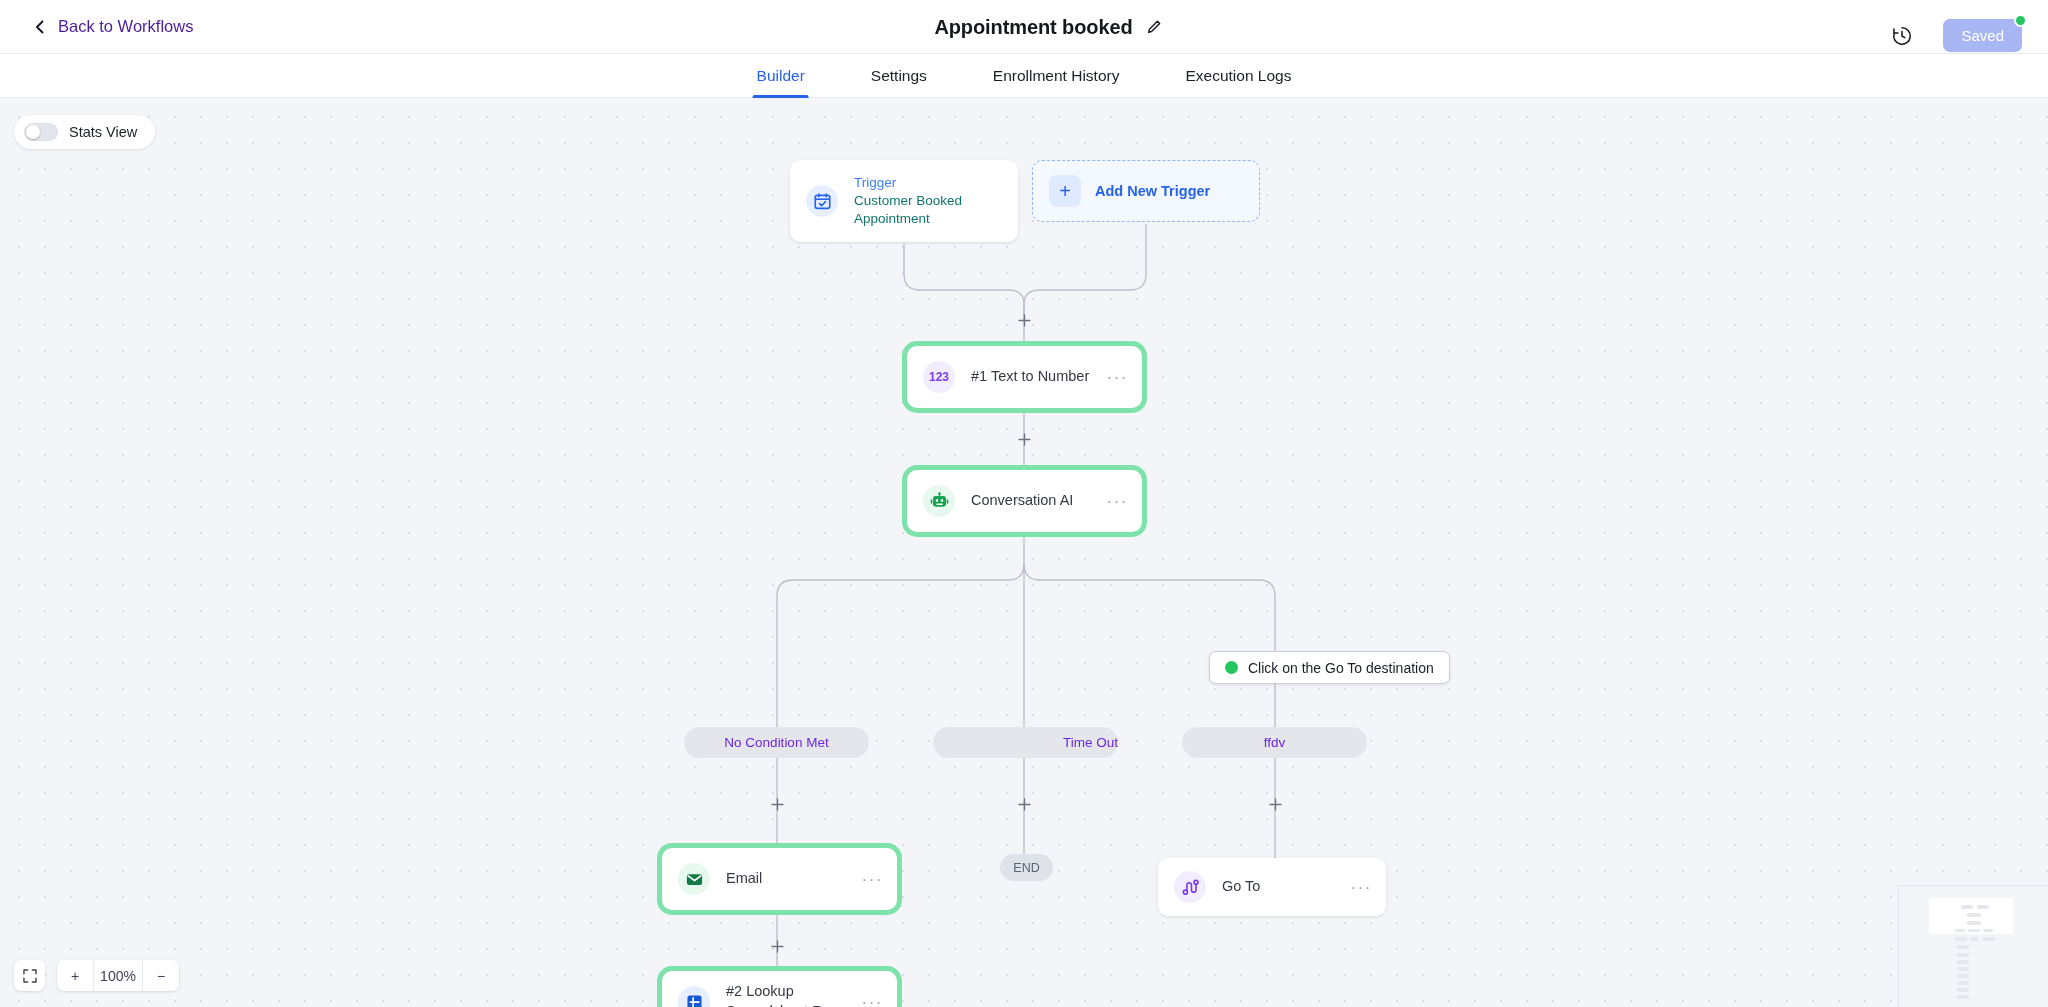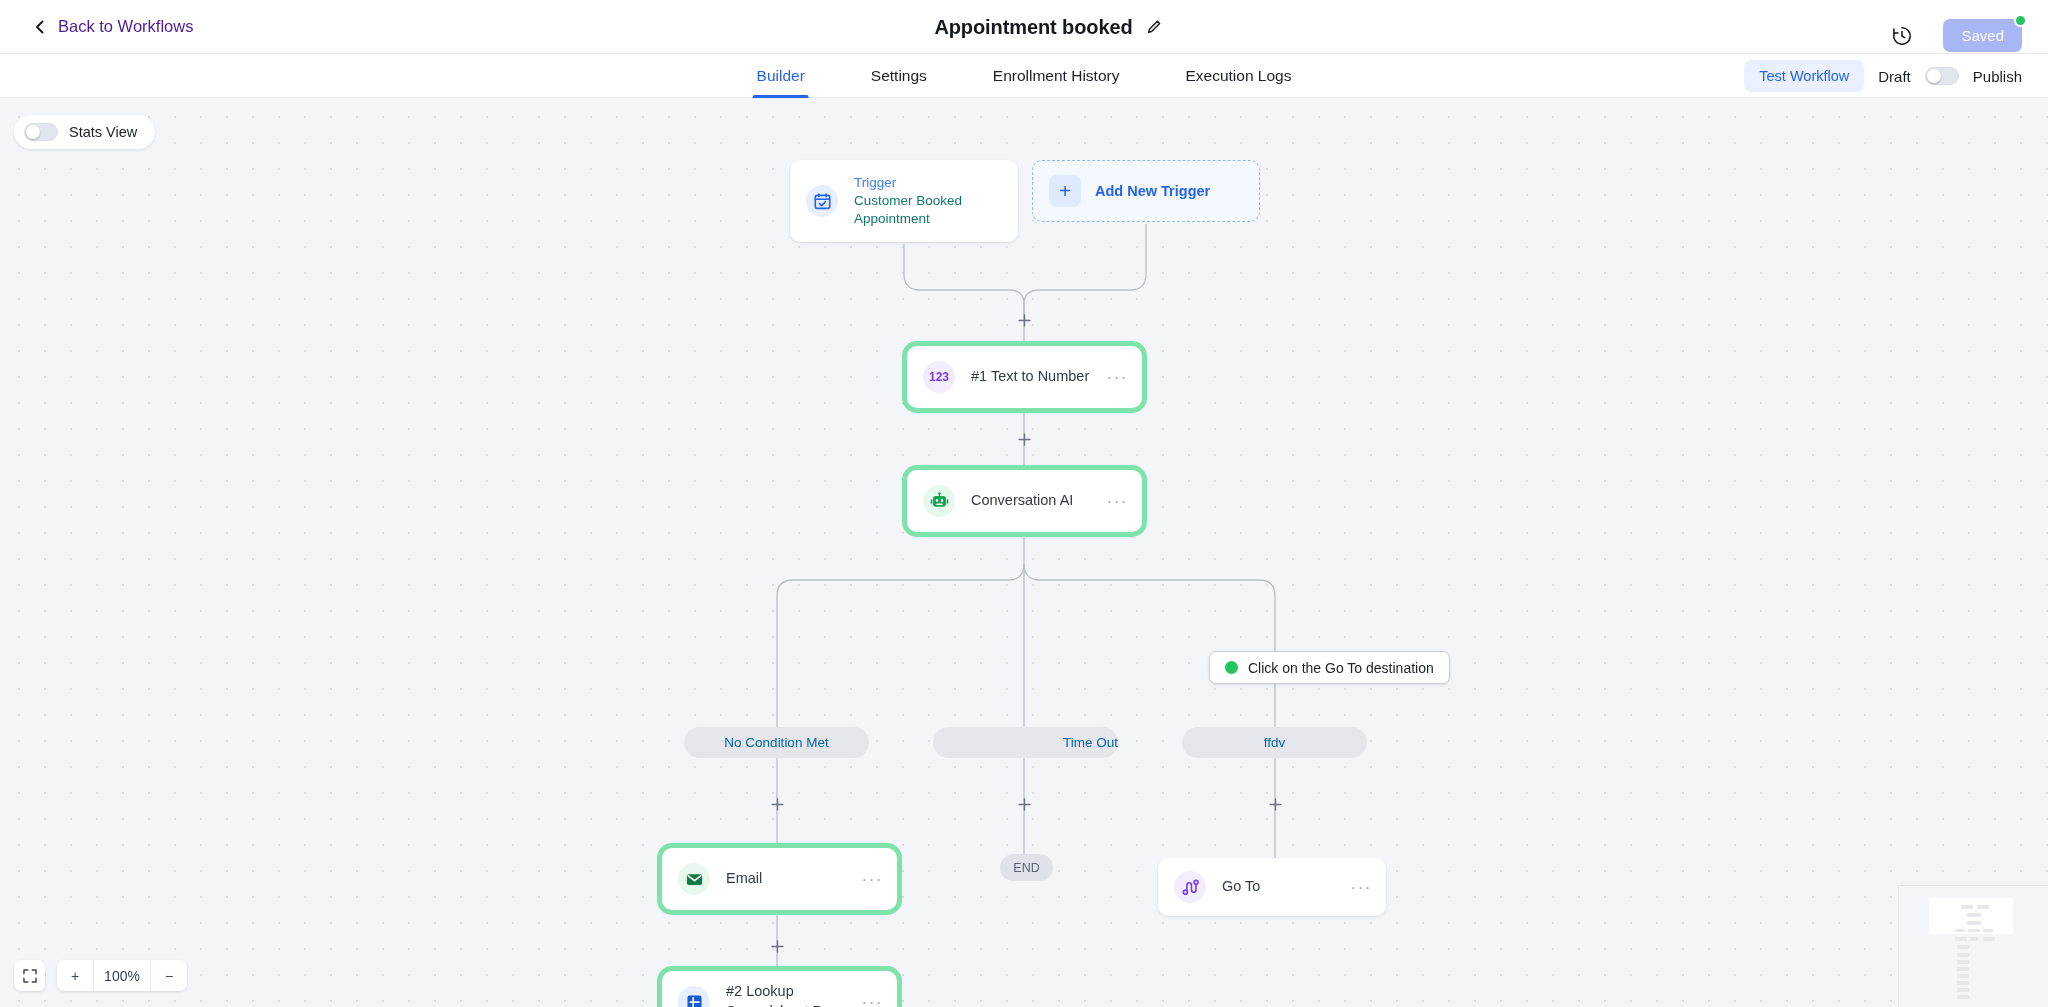--- a/index.html
+++ b/index.html
@@ -182,21 +182,21 @@
   #node-email          { left: 662px; top: 750px; width: 235px; height: 62px; }
   #node-lookup-row     { left: 662px; top: 873px; width: 235px; height: 62px; }
   #node-goto           { left: 1158px; top: 760px; width: 228px; height: 58px; }
 
   
   .branch-pill {
     position: absolute;
     height: 31px; border-radius: 16px;
     background: #e4e6ec;
     display: flex; align-items: center; justify-content: center;
-    font-size: 13.5px; color: #0369a1;
+    font-size: 13.5px; color: #6d28d9;
     z-index: 3; cursor: pointer;
   }
   #pill-no-condition { left: 684px; top: 629px; width: 185px; }
   #pill-time-out     { left: 933px; top: 629px; width: 185px; justify-content: flex-end; }
   #pill-ffdv         { left: 1182px; top: 629px; width: 185px; }
 
   .end-pill {
     position: absolute; left: 1000px; top: 756px;
     width: 53px; height: 27px; border-radius: 14px;
     background: #dfe2e9;
@@ -239,21 +239,21 @@
   .zoom-group {
     height: 31px; border-radius: 7px; background: #ffffff;
     box-shadow: 0 1px 3px rgba(20,25,40,.13);
     display: flex; align-items: stretch;
   }
   .zoom-group > div {
     display: flex; align-items: center; justify-content: center;
     font-size: 14px; color: #3b4252; cursor: pointer;
   }
   .zoom-in, .zoom-out { width: 36px; font-size: 17px; }
-  .zoom-level { width: 58px; border-left: 1px solid #e8eaef; border-right: 1px solid #e8eaef; font-size: 13.5px;}
+  .zoom-level { width: 50px; border-left: 1px solid #e8eaef; border-right: 1px solid #e8eaef; font-size: 13.5px;}
 
   
   .minimap {
     position: absolute; right: 0px; bottom: 0px;
     width: 150px; height: 122px;
     background: #f4f5f9;
     border-left: 1px solid #e2e5ec;
     border-top: 1px solid #e2e5ec;
     z-index: 6; overflow: hidden;
   }
@@ -307,28 +307,20 @@
       </div>
     <div class="tab">
         <span>Settings</span>
       </div>
     <div class="tab">
         <span>Enrollment History</span>
       </div>
     <div class="tab">
         <span>Execution Logs</span>
       </div>
-  </div>
-  <div class="tabbar-right">
-    <button class="test-wf-btn">Test Workflow</button>
-    <span class="draft-label">Draft</span>
-    <div class="toggle">
-        <div class="knob"></div>
-      </div>
-    <span class="publish-label">Publish</span>
   </div>
 </div>
 
 <div class="canvas">
 
   <div class="stats-view">
     <div class="toggle">
         <div class="knob"></div>
       </div>
     <span class="label">Stats View</span>

